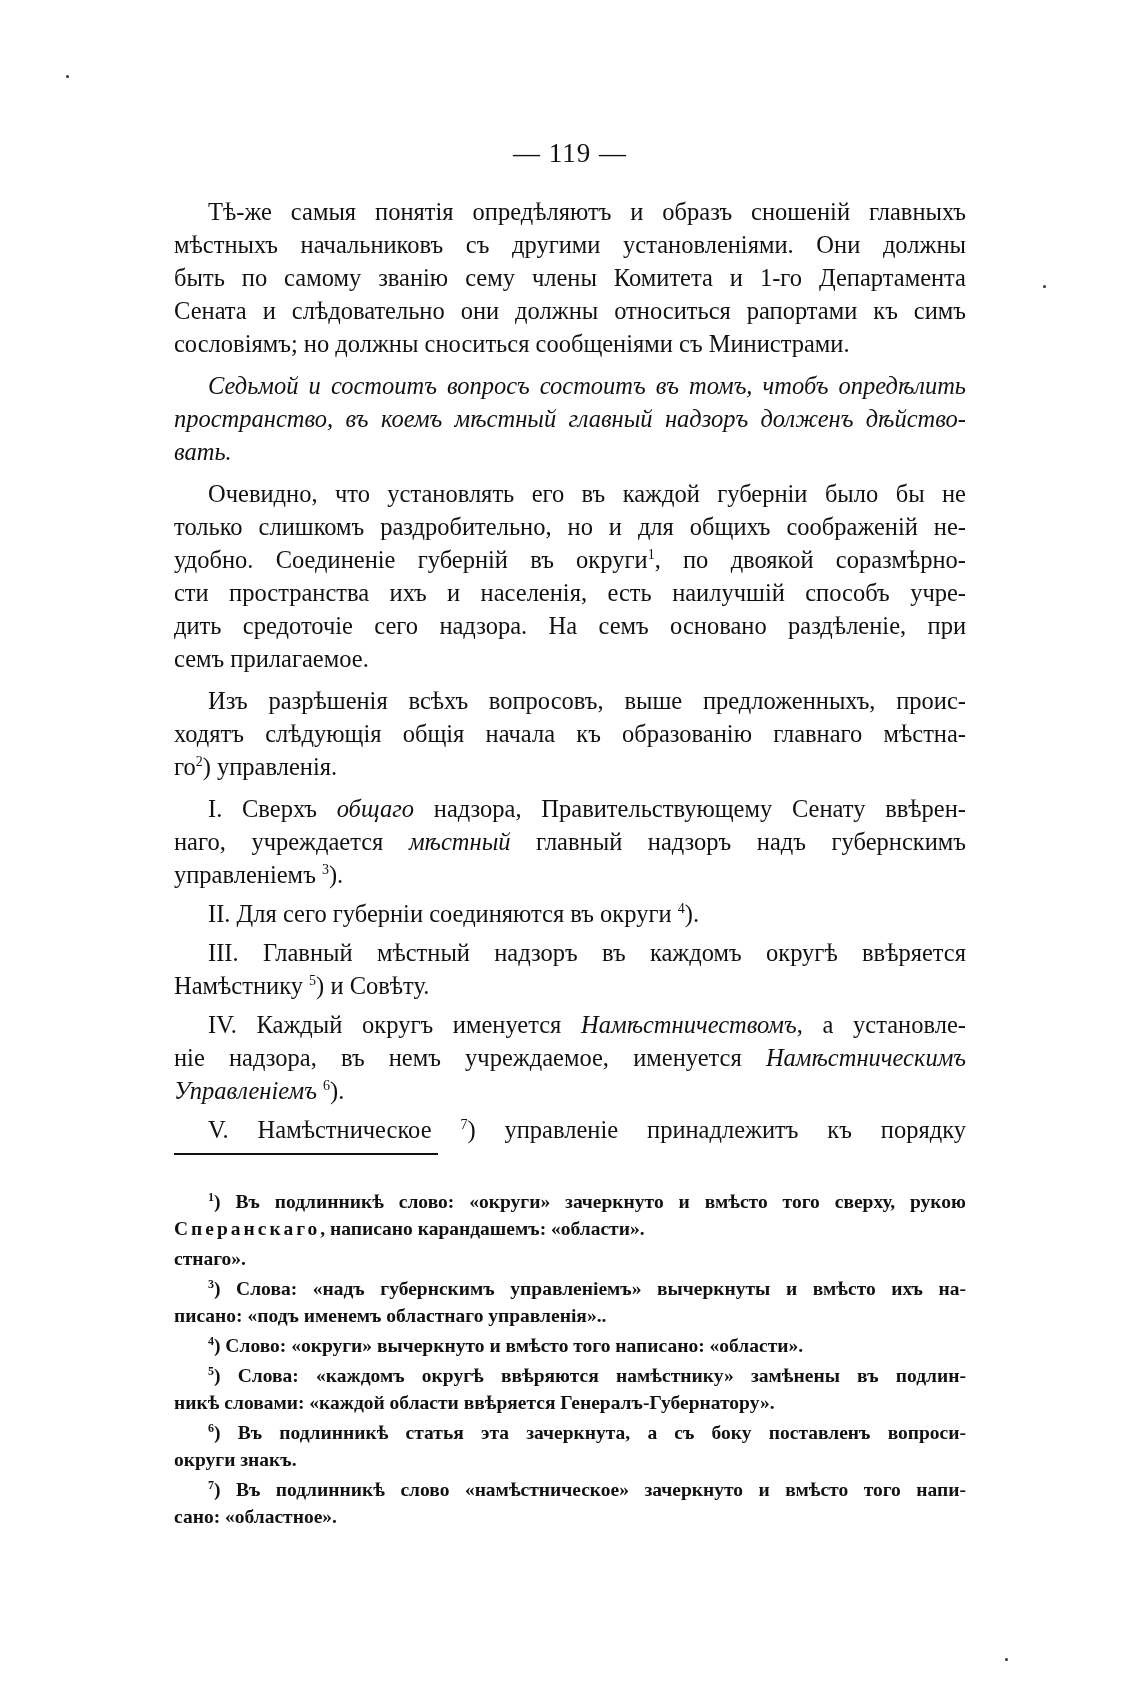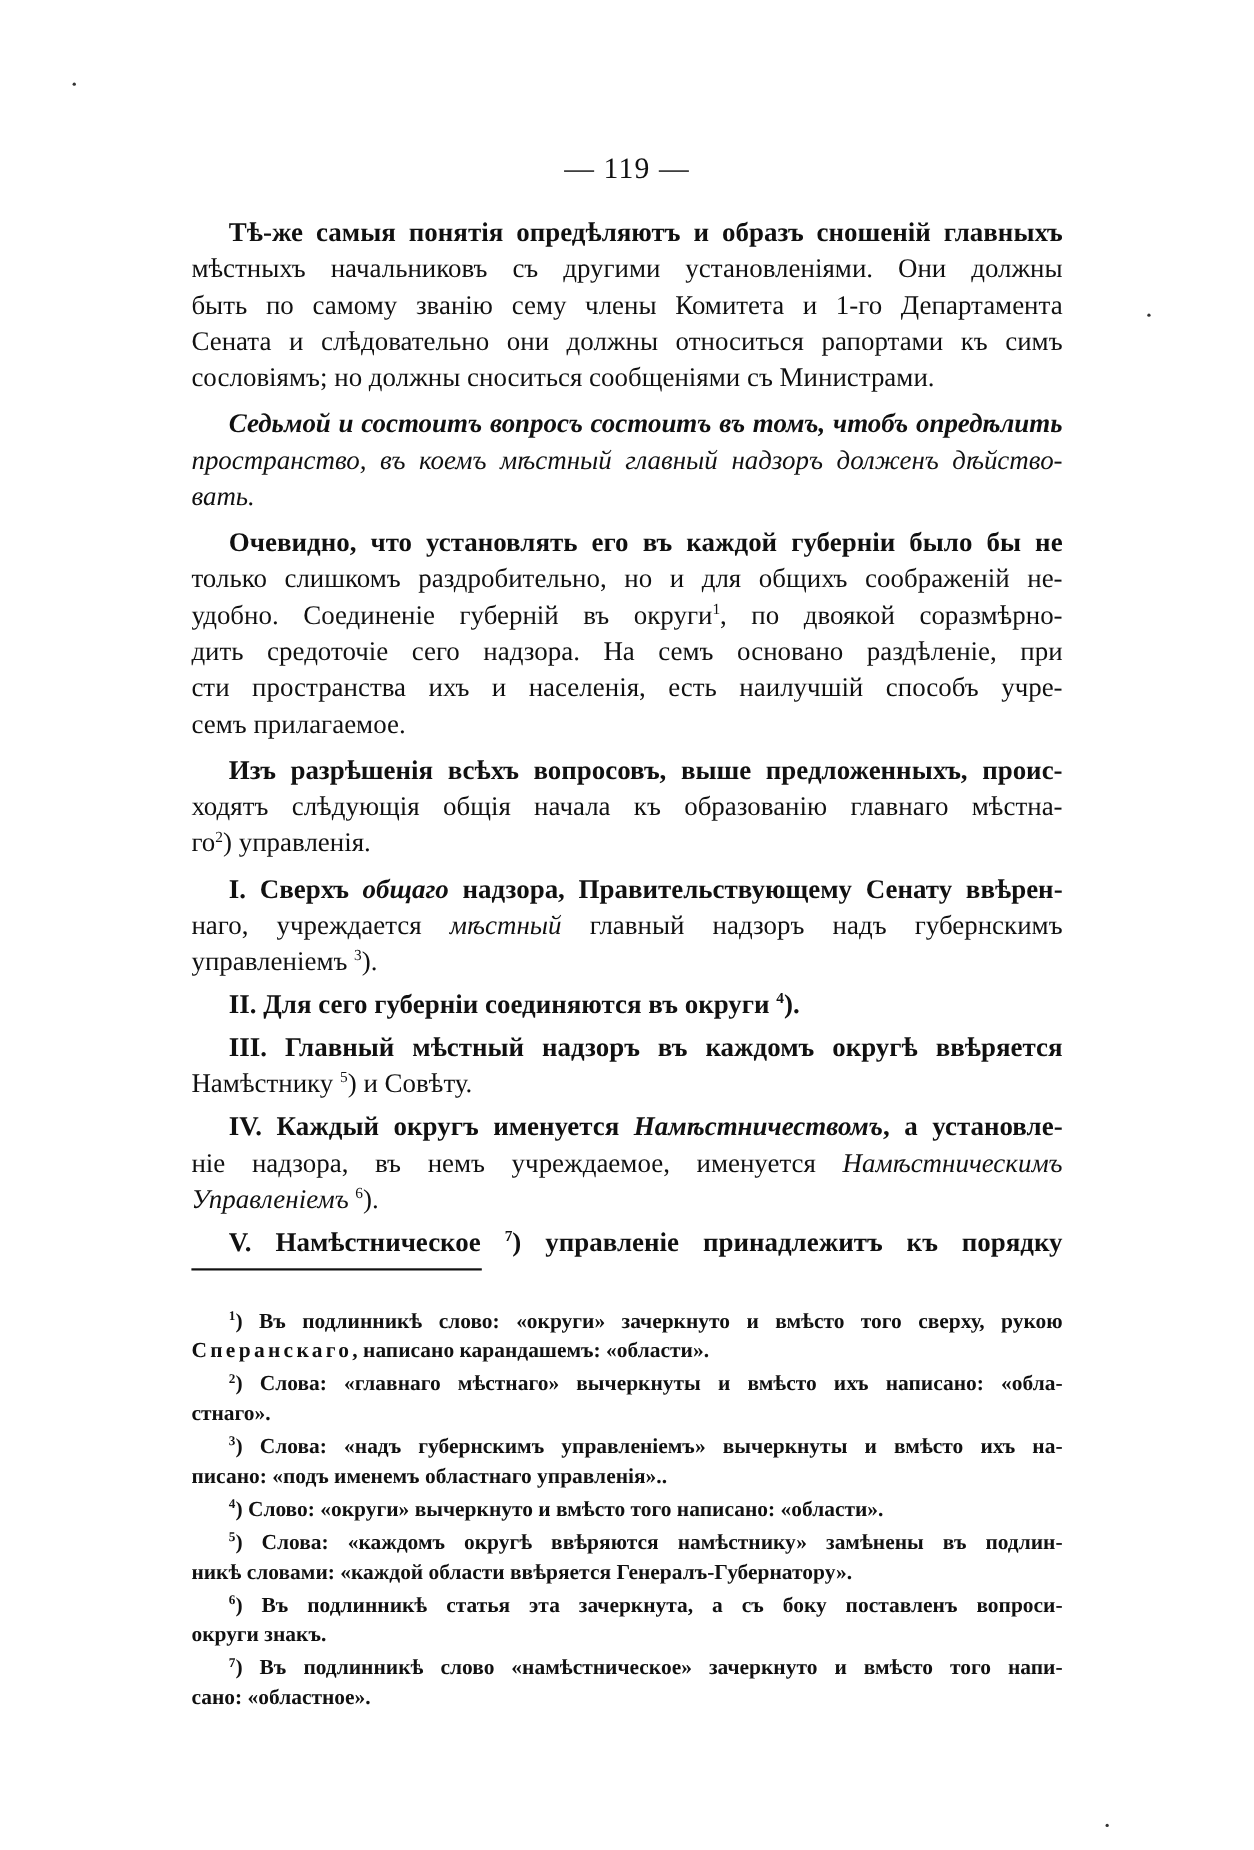--- a/index.html
+++ b/index.html
@@ -13,21 +13,21 @@
   }
   .body-text {
     position: absolute; top: 195px; left: 174px; width: 792px;
   }
   .line {
     display: block; white-space: nowrap; font-size: 24.5px; line-height: 33px;
     text-align: justify; text-align-last: justify; height: 33px; overflow: visible;
     transform-origin: left center;
   }
   .line.last { text-align-last: left; }
-  .line.indent { padding-left: 34px; font-weight: bold; }
+  .line.indent { padding-left: 34px; }
   .it { font-style: italic; }
   .para-gap { height: 9px; }
   .sup { font-size: 14px; vertical-align: 9px; line-height: 0; }
   .rule {
     position: absolute; top: 1153px; left: 174px; width: 264px; height: 0;
     border-top: 2px solid #111;
   }
   .footnotes {
     position: absolute; top: 1188px; left: 174px; width: 792px; font-weight: bold;
   }
@@ -62,22 +62,22 @@
     <span class="line indent">Седьмой и состоитъ вопросъ состоитъ въ томъ, чтобъ опредѣлить</span>
     <span class="line">пространство, въ коемъ мѣстный главный надзоръ долженъ дѣйство-</span>
     <span class="line last">вать.</span>
   </div>
   <div class="para-gap"></div>
 
   <div>
     <span class="line indent">Очевидно, что установлять его въ каждой губерніи было бы не</span>
     <span class="line">только слишкомъ раздробительно, но и для общихъ соображеній не-</span>
     <span class="line"><span>удобно. Соединеніе губерній въ округи</span><span class="sup">1</span><span>, по двоякой соразмѣрно-</span></span>
+    <span class="line">сти пространства ихъ и населенія, есть наилучшій способъ учре-</span>
     <span class="line">дить средоточіе сего надзора. На семъ основано раздѣленіе, при</span>
-    <span class="line">сти пространства ихъ и населенія, есть наилучшій способъ учре-</span>
     <span class="line last">семъ прилагаемое.</span>
   </div>
   <div class="para-gap"></div>
 
   <div>
     <span class="line indent">Изъ разрѣшенія всѣхъ вопросовъ, выше предложенныхъ, проис-</span>
     <span class="line">ходятъ слѣдующія общія начала къ образованію главнаго мѣстна-</span>
     <span class="line last"><span>го</span><span class="sup">2</span>) <span>управленія.</span></span>
   </div>
   <div class="para-gap"></div>
@@ -116,21 +116,20 @@
 
 <div class="footnotes">
 
   <div>
     <span class="fline indent"><span class="fsup">1</span><span>) Въ подлинникѣ слово: «округи» зачеркнуто и вмѣсто того сверху, рукою</span></span>
     <span class="fline last"><span class="spaced">Сперанскаго</span><span>, написано карандашемъ: «области».</span></span>
   </div>
   <div class="fgap"></div>
 
   <div>
-    <span class="fline indent"><span class="fsup">2</span><span>) Слова: «главнаго мѣстнаго» вычеркнуты и вмѣсто ихъ написано: «обла-</span></span>
     <span class="fline last">стнаго».</span>
   </div>
   <div class="fgap"></div>
 
   <div>
     <span class="fline indent"><span class="fsup">3</span><span>) Слова: «надъ губернскимъ управленіемъ» вычеркнуты и вмѣсто ихъ на-</span></span>
     <span class="fline last">писано: «подъ именемъ областнаго управленія»..</span>
   </div>
   <div class="fgap"></div>
 

